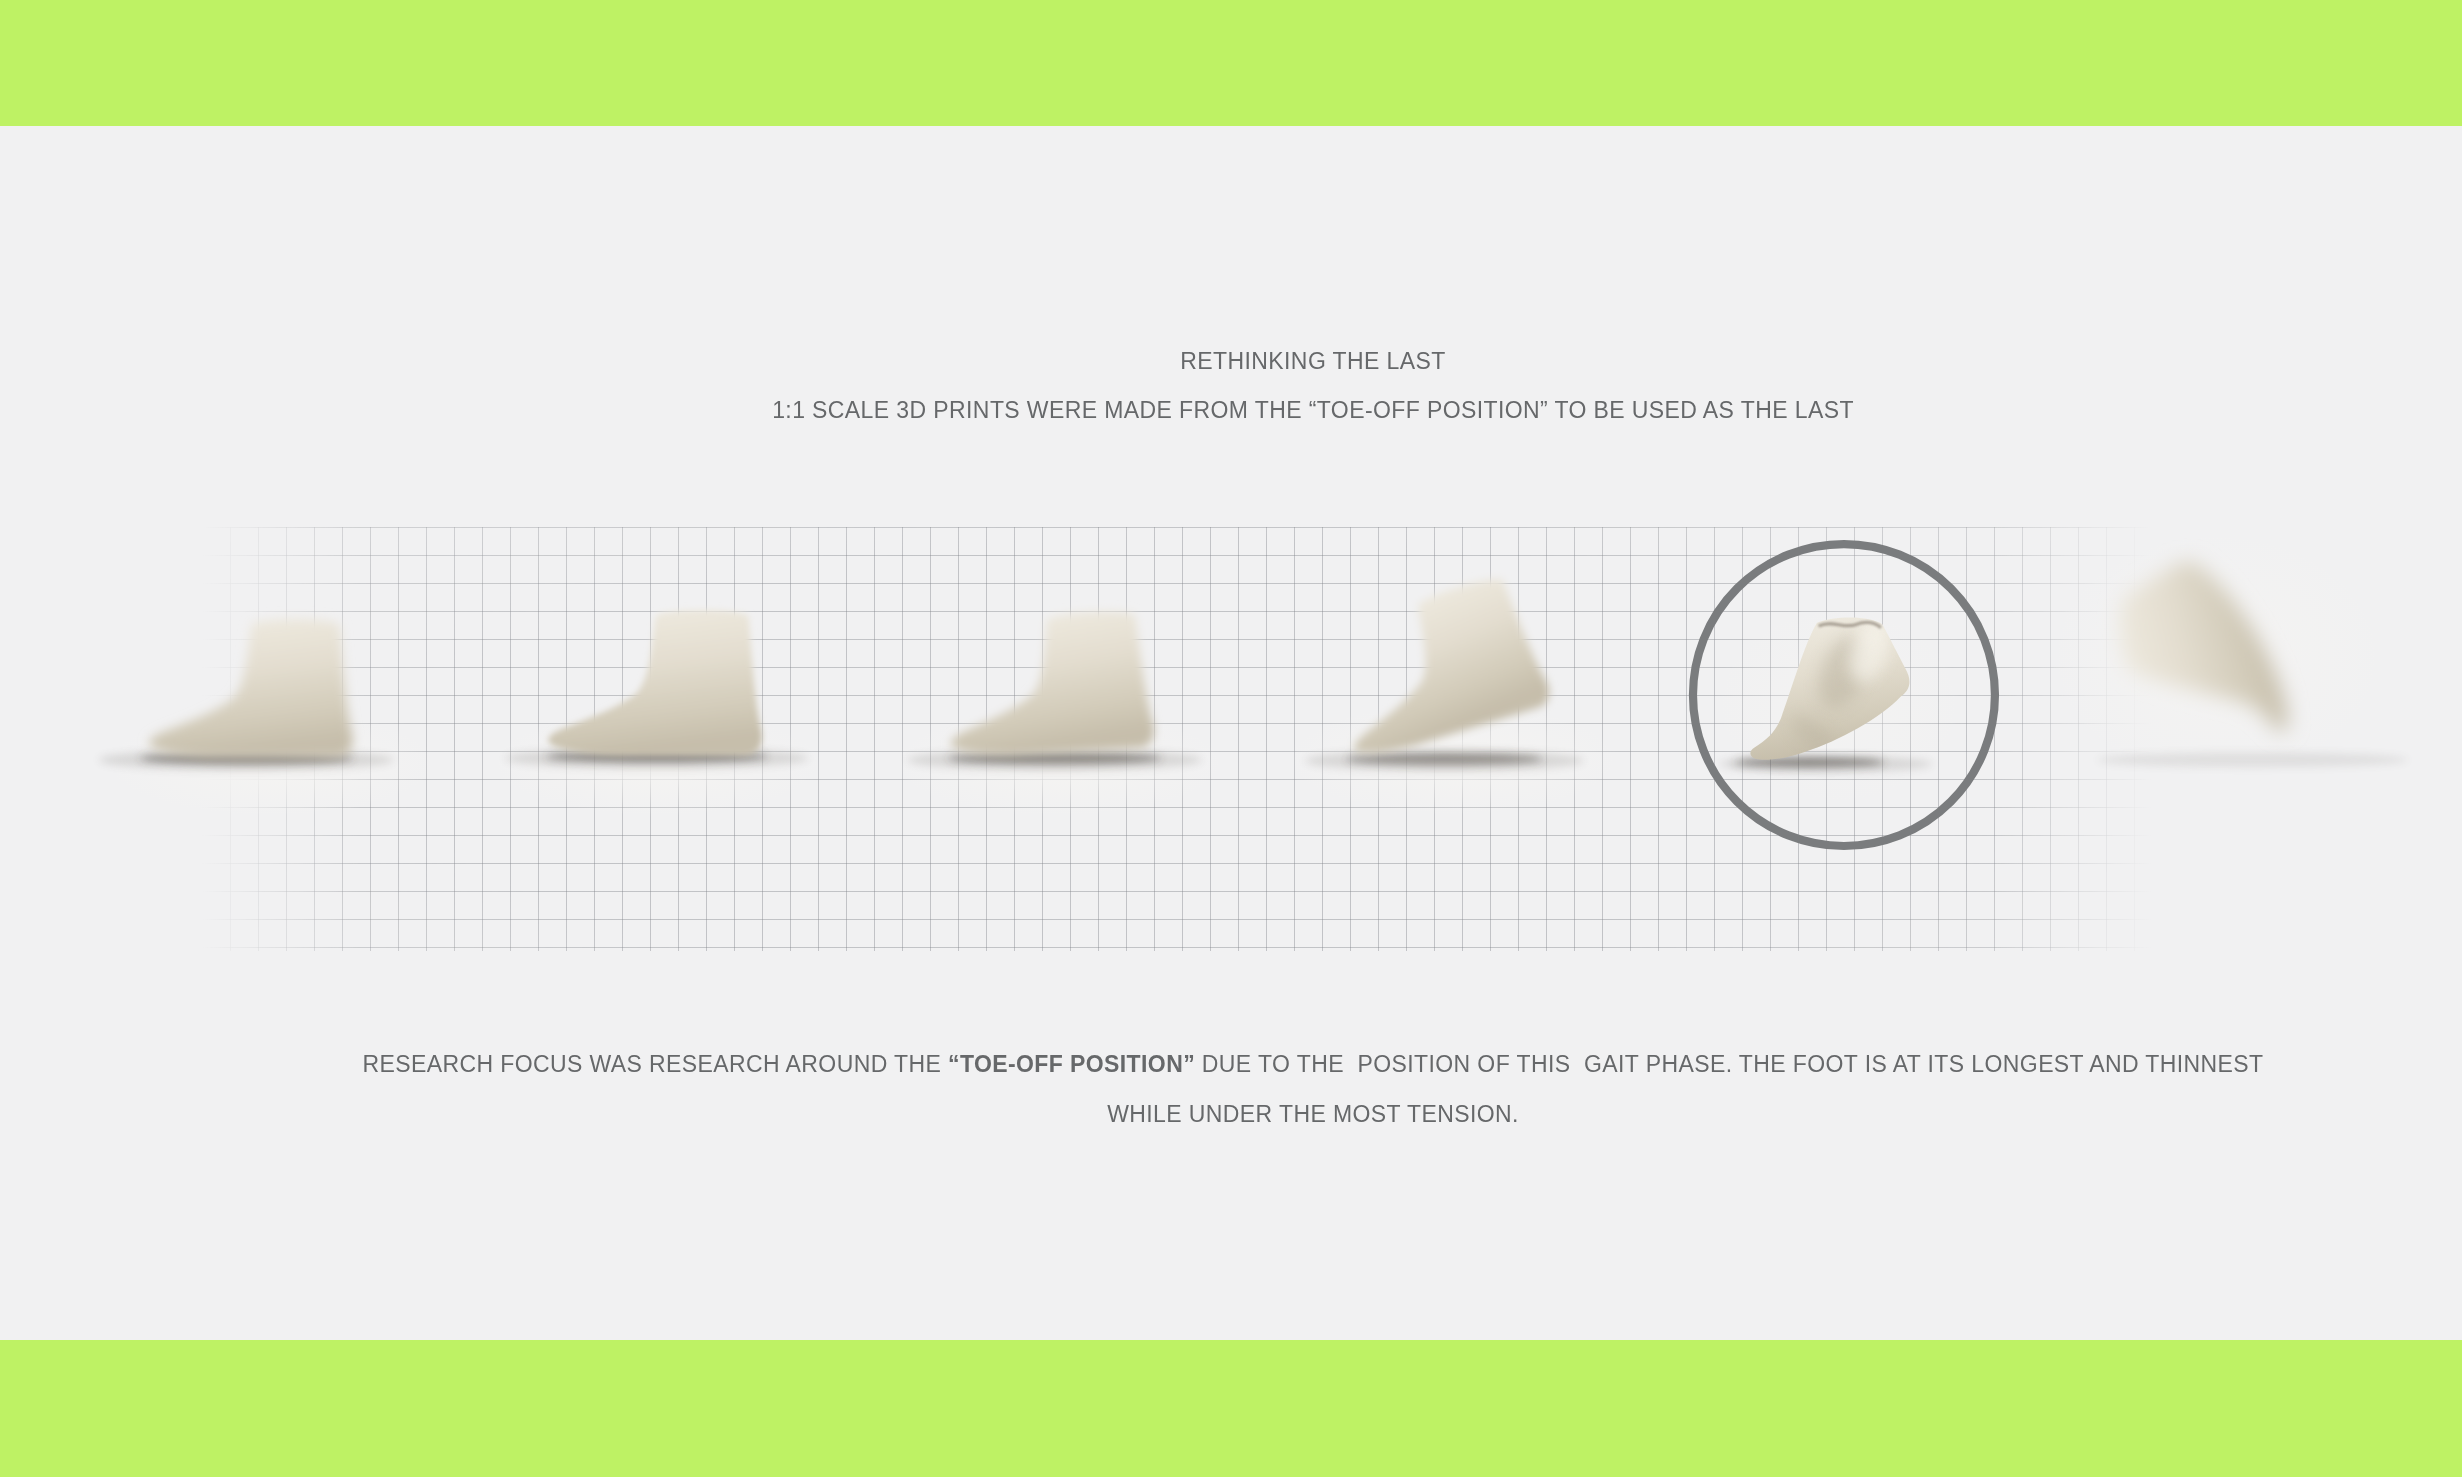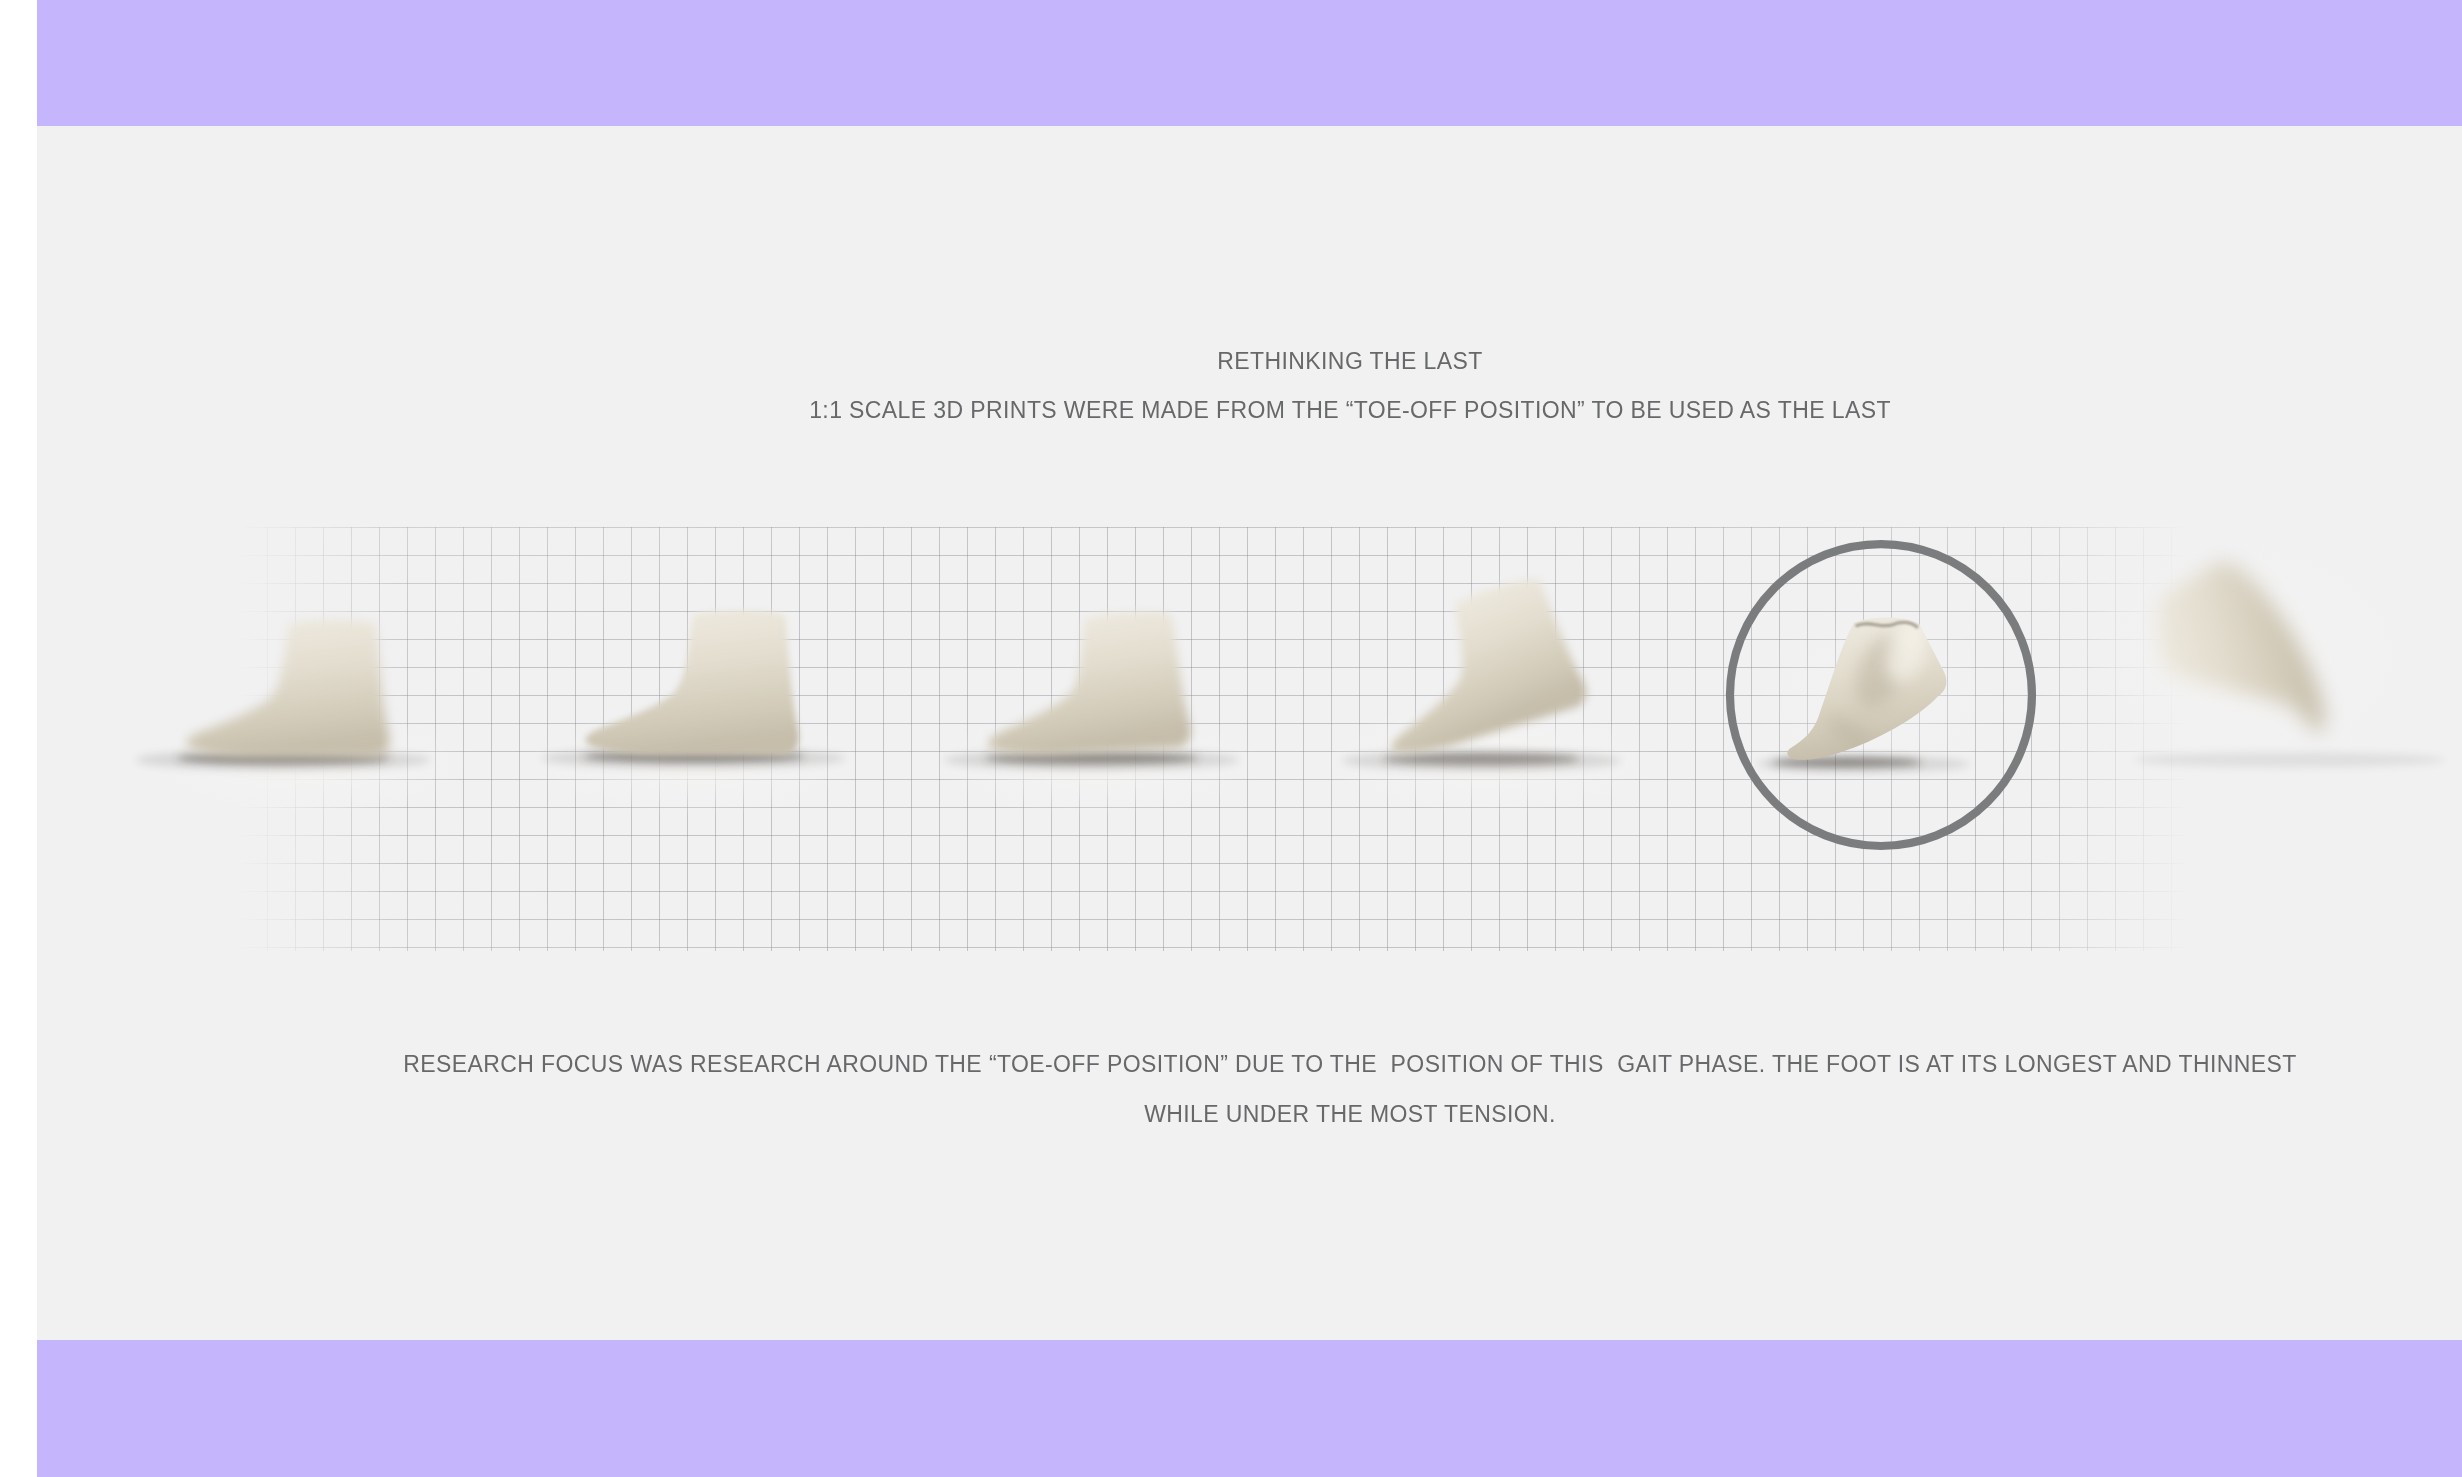--- a/index.html
+++ b/index.html
@@ -1,28 +1,28 @@
 <!DOCTYPE html>
 <html style="font-size:13px"><head>
 <meta charset="utf-8">
 <style>
   html,body{margin:0;padding:0;background:#ffffff;}
   body{width:2462px;height:1477px;position:relative;overflow:hidden;
        font-family:"Liberation Sans", sans-serif;}
-  .frame{position:absolute;inset:0;background:#c4b5fd;margin-left:37px;}
+  .frame{position:absolute;inset:0;background:#bef264;}
   .canvas{position:absolute;left:0;top:126px;width:2462px;height:1214px;background:#f1f1f2;}
 
   
   .header{position:absolute;left:82px;top:337px;width:2462px;text-align:center;
           color:#66686a;font-size:23px;letter-spacing:0.4px;line-height:49px;z-index:6;}
   .header .h-line{white-space:pre;}
   .caption{position:absolute;left:82px;top:1039px;width:2462px;text-align:center;
            color:#66686a;font-size:23px;letter-spacing:0.4px;line-height:50px;z-index:6;}
   .caption .c-line{white-space:pre;}
-  .caption .bold{font-weight:400;}
+  .caption .bold{font-weight:700;}
 
   
   .grid-wrap{position:absolute;left:202px;top:527px;width:1950px;height:424px;z-index:1;
     -webkit-mask-image:linear-gradient(to right,transparent 0,#000 8%,#000 92%,transparent 100%);
     mask-image:linear-gradient(to right,transparent 0,#000 8%,#000 92%,transparent 100%);}
   .grid-inner{width:100%;height:100%;
     background-image:
       linear-gradient(to right,rgba(125,128,134,.40) 1.3px,transparent 1.3px),
       linear-gradient(to bottom,rgba(125,128,134,.40) 1.3px,transparent 1.3px);
     background-size:28px 28px;

